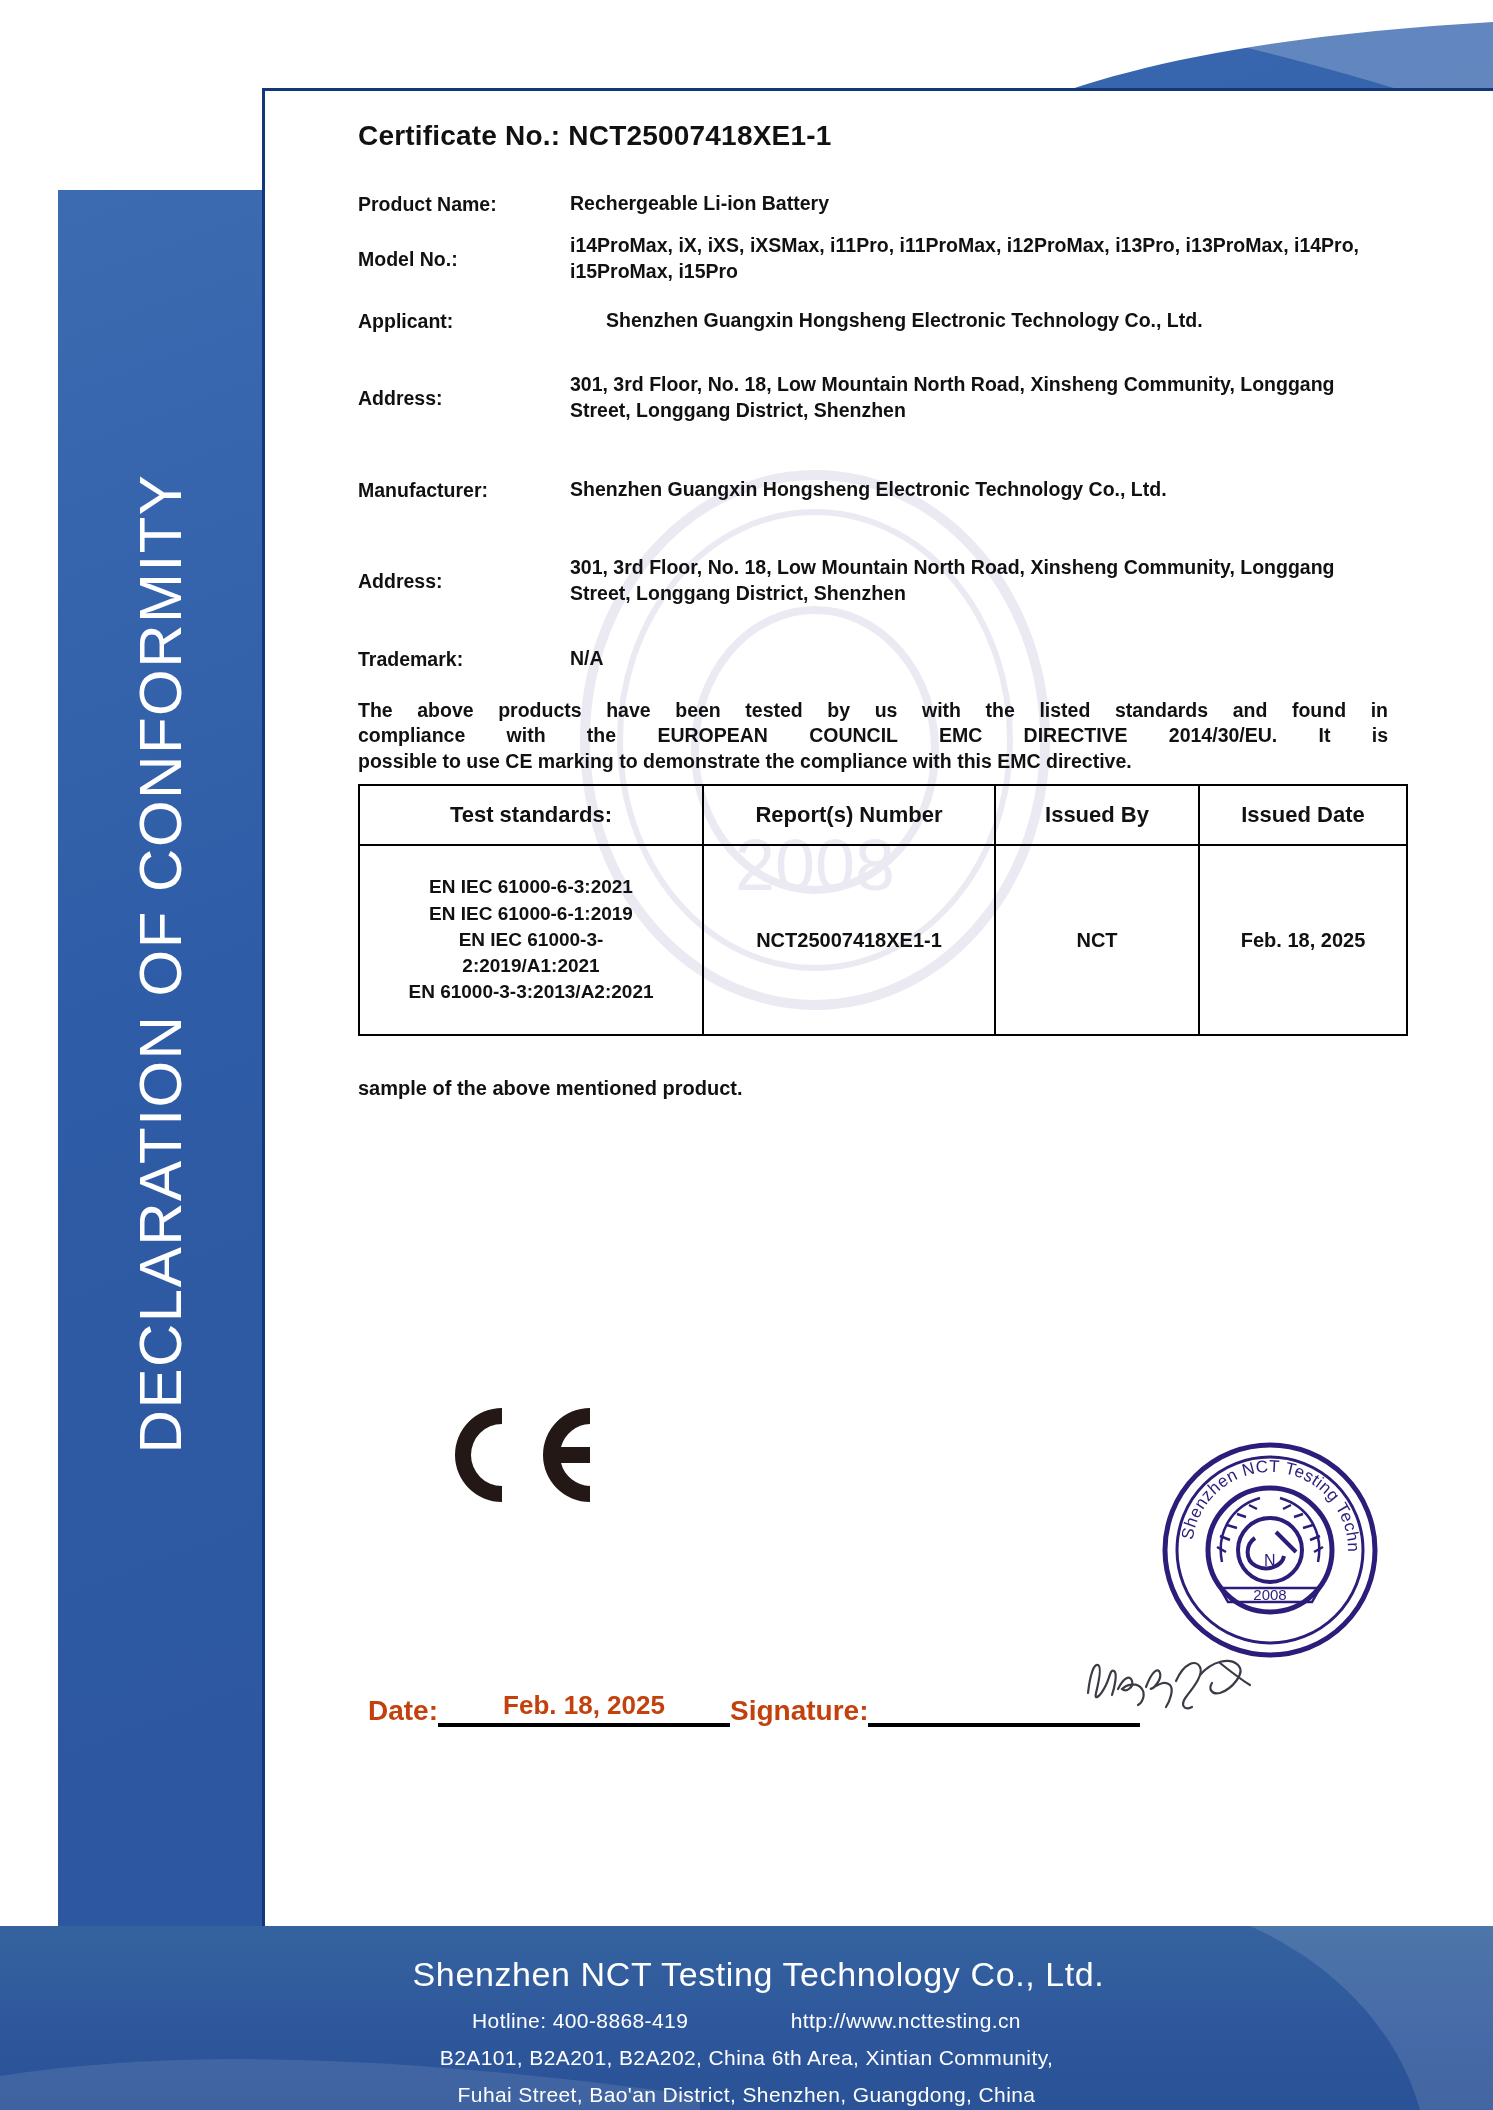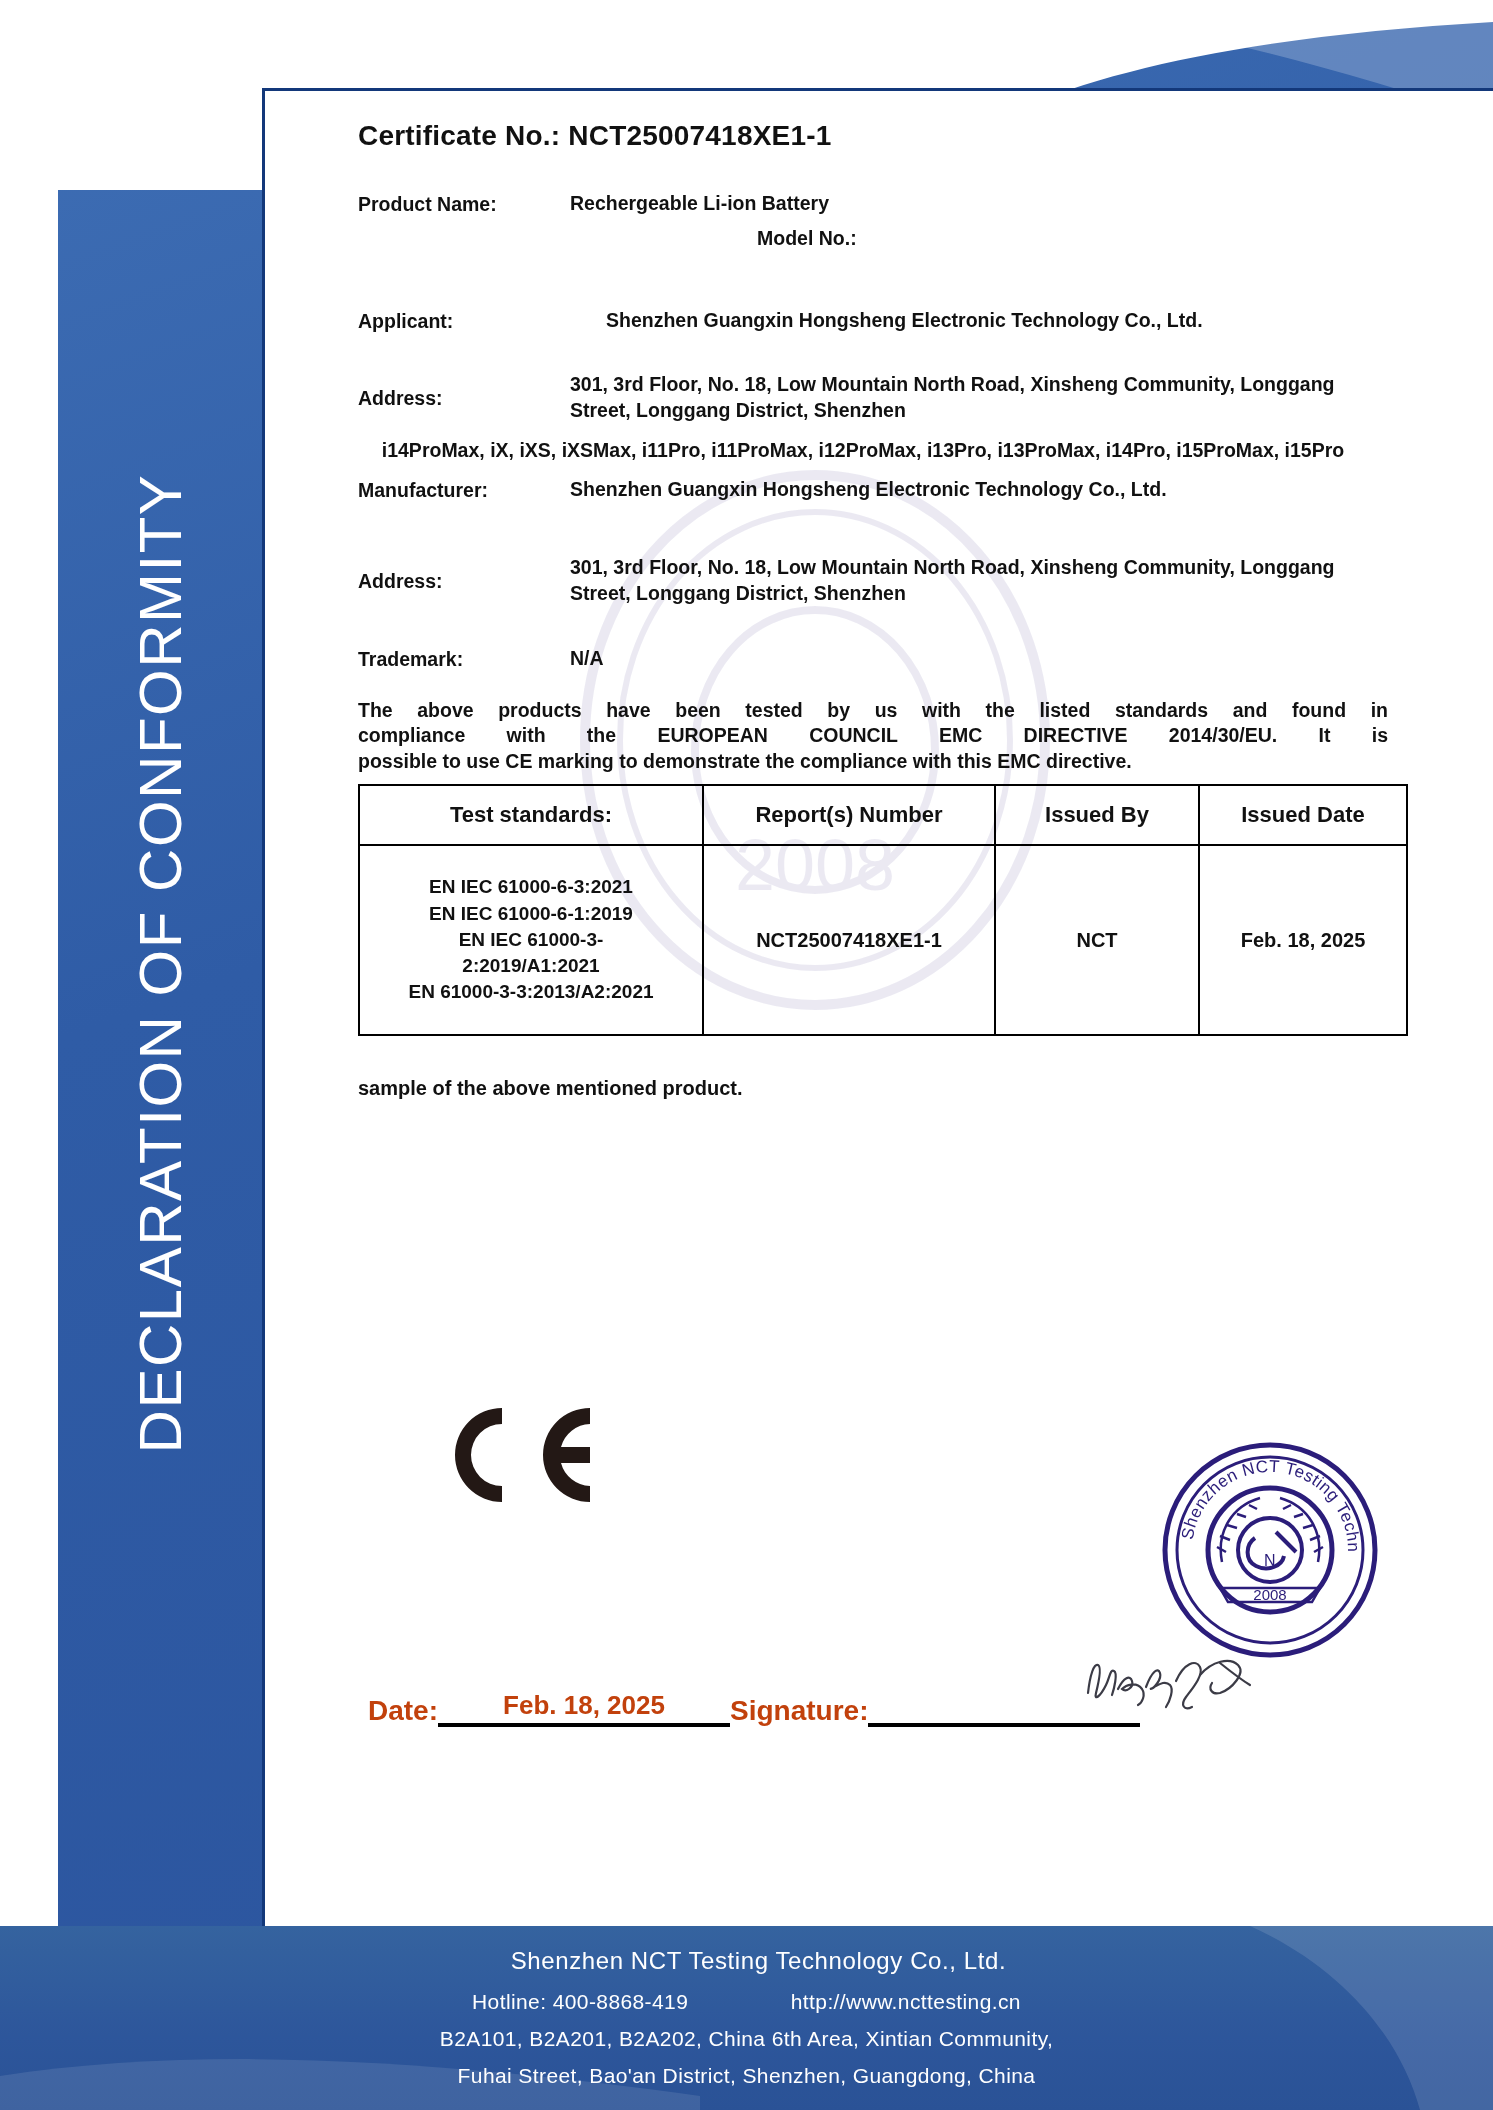--- a/index.html
+++ b/index.html
@@ -34,41 +34,41 @@
     font-family:"Liberation Sans", sans-serif;
     font-weight:400;
   }
 
   
   .footer{
     position:absolute;left:0;top:1926px;width:1493px;height:184px;
     background:linear-gradient(180deg,#35639f 0%,#2d569b 60%,#2a5296 100%);
     color:#fff;text-align:center;
   }
-  .footer .f1{font-size:24px;padding-top:21px;letter-spacing:.6px;margin-left:24px;}
+  .footer .f1{font-size:34px;padding-top:29px;letter-spacing:.6px;margin-left:24px;}
   .footer .f2{font-size:21px;padding-top:15px;letter-spacing:.4px;}
   .footer .f2 .gap{display:inline-block;width:90px;}
   .footer .f3{font-size:21px;padding-top:13px;letter-spacing:.4px;}
   .footer .f4{font-size:21px;padding-top:13px;letter-spacing:.4px;}
 
   
   .content{position:absolute;left:358px;top:120px;width:1060px;}
   .cert-no{font-size:28px;font-weight:bold;color:#111;letter-spacing:.2px;margin-bottom:30px;}
 
   .rows{width:1010px;}
   .row{display:flex;align-items:center;margin-bottom:0;}
   .row .lab{
     width:212px;flex:0 0 212px;font-size:19.5px;font-weight:bold;color:#111;
     line-height:1.25;
   }
   .row .val{
     flex:1;font-size:19.5px;font-weight:bold;color:#111;line-height:1.33;
   }
   .r-product{height:44px;}
-  .r-model{height:66px;flex-direction:column;}
+  .r-model{height:66px;}
   .r-applicant{height:58px;gap:36px;}
   .r-address{height:96px;}
   .r-manufacturer{height:88px;}
   .r-address2{height:94px;}
   .r-trademark{height:62px;}
 
   .para{
     width:1030px;font-size:19.5px;font-weight:bold;color:#111;
     line-height:1.30;text-align:justify;text-align-last:justify;
     margin-top:8px;margin-bottom:10px;

